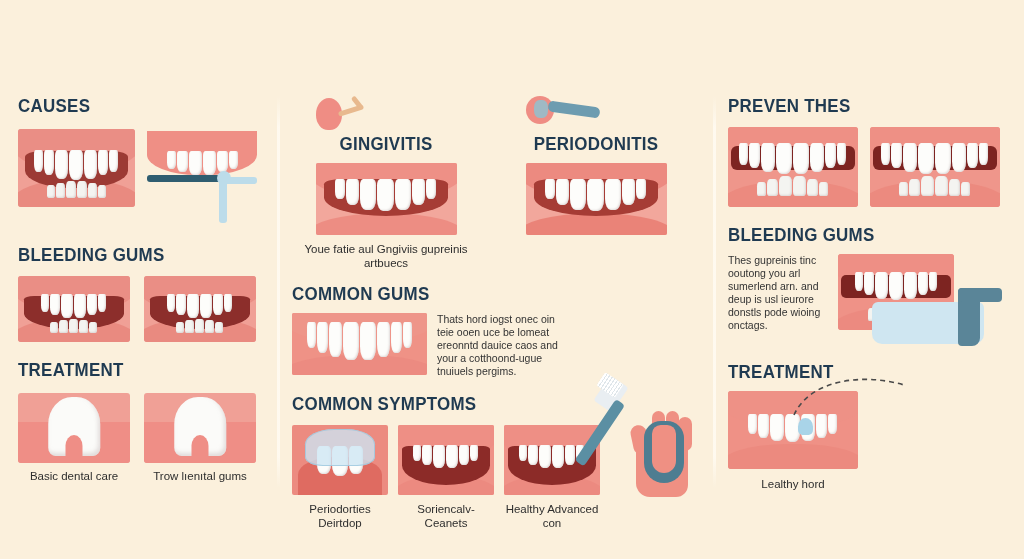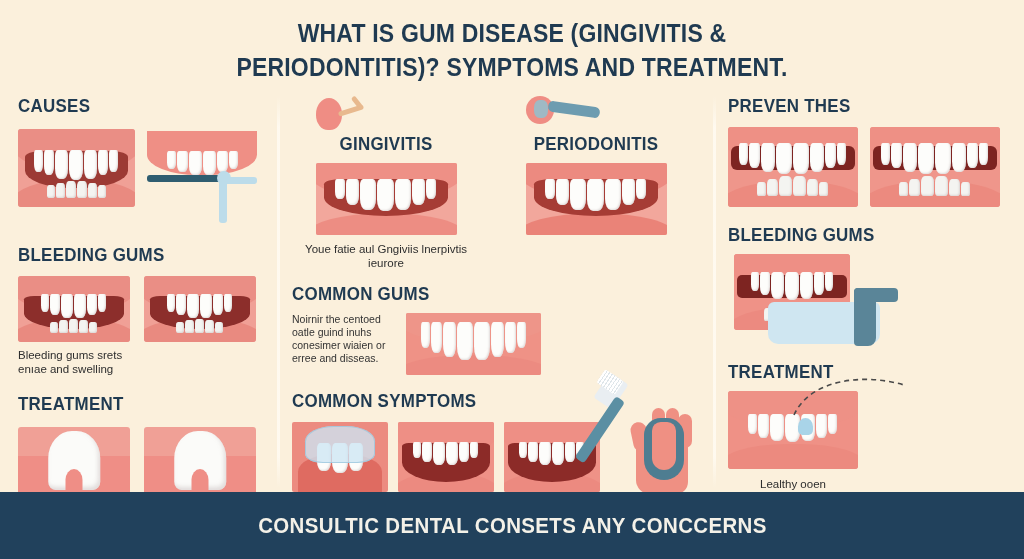--- a/index.html
+++ b/index.html
@@ -233,24 +233,20 @@
     letter-spacing: .4px;
     transform: scaleX(0.93);
     white-space: nowrap;
   }
 </style>
 </head>
 <body>
 
 <div id="poster">
 
-  <div class="title-block">
-    <div class="title-line">WHAT IS GUM DISEASE (GINGIVITIS &amp;</div>
-    <div class="title-line">PERIODONTITIS)? SYMPTOMS AND TREATMENT.</div>
-  </div>
 
   <div class="divider left"></div>
   <div class="divider right"></div>
 
   <div class="col col-left">
 
     <div class="sec-head">CAUSES</div>
 
     <div class="row" style="margin-top:12px; gap:12px; align-items:flex-start;">
 
@@ -312,21 +308,20 @@
             <div class="tooth" style="width:8px;height:18px"></div>
           </div>
           <div class="teeth-row" style="left:10%;bottom:14%;width:80%;align-items:flex-end;">
             <div class="tooth low" style="width:8px;height:11px"></div>
             <div class="tooth low" style="width:9px;height:13px"></div>
             <div class="tooth low" style="width:9px;height:14px"></div>
             <div class="tooth low" style="width:9px;height:13px"></div>
             <div class="tooth low" style="width:8px;height:11px"></div>
           </div>
         </div>
-        <div class="cap" style="text-align:left;margin-top:6px;">Bleeding gums srets enıae and swelling</div>
       </div>
 
       <div style="width:112px;">
         <div class="gumcard" style="width:112px;height:66px;">
           <div class="smile-upper"></div>
           <div class="smile-lower"></div>
           <div class="mouth-dark" style="background:#8c2e2b;left:5%;top:30%;width:90%;height:50%;"></div>
           <div class="teeth-row" style="left:5%;top:28%;width:90%;">
             <div class="tooth" style="width:8px;height:18px"></div>
             <div class="tooth" style="width:10px;height:21px"></div>
@@ -384,21 +379,21 @@
           <div class="teeth-row" style="left:6%;top:22%;width:88%;">
             <div class="tooth" style="width:10px;height:20px"></div>
             <div class="tooth" style="width:13px;height:26px"></div>
             <div class="tooth" style="width:16px;height:31px"></div>
             <div class="tooth" style="width:17px;height:32px"></div>
             <div class="tooth" style="width:16px;height:31px"></div>
             <div class="tooth" style="width:13px;height:26px"></div>
             <div class="tooth" style="width:10px;height:20px"></div>
           </div>
         </div>
-        <div class="cap" style="margin-top:7px;">Youe fatie aul Gngiviis lnerpivtis ieurore</div>
+        <div class="cap" style="margin-top:7px;">Youe fatie aul Gngiviis gupreinis artbuecs</div>
       </div>
 
       <div style="width:188px;position:relative;">
         <div style="position:relative;height:38px;">
           <div class="icon-gum-blob" style="left:24px;top:0;width:28px;height:28px;border-radius:50%;"></div>
           <div style="position:absolute;left:32px;top:4px;width:14px;height:18px;background:#9fb9c4;border-radius:40%;"></div>
           <div class="icon-probe" style="left:46px;top:8px;width:52px;height:11px;border-radius:5px;transform:rotate(8deg);"></div>
         </div>
         <div class="sec-head" style="text-align:center;transform:scaleX(.94);transform-origin:center;">PERIODONITIS</div>
         <div class="gumcard" style="width:141px;height:72px;margin:8px auto 0;background:#f2a79c;border-radius:2px;">
@@ -414,37 +409,37 @@
             <div class="tooth" style="width:13px;height:26px"></div>
             <div class="tooth" style="width:10px;height:20px"></div>
           </div>
         </div>
       </div>
     </div>
 
     <div class="sec-head" style="margin-top:14px;">COMMON GUMS</div>
 
     <div class="row" style="margin-top:8px;gap:10px;align-items:flex-start;">
-      <div class="body-txt" style="width:104px;">Noirnir the centoed oatle guind inuhs conesimer wiaien or erree and disseas.</div>
 
       <div class="gumcard" style="width:135px;height:62px;background:#ef9286;border-radius:2px;">
         <div style="position:absolute;left:-6%;top:-26%;width:112%;height:72%;background:#ee9589;border-radius:0 0 46% 46%;"></div>
         <div style="position:absolute;left:-6%;bottom:-24%;width:112%;height:56%;background:#ec8b81;border-radius:48% 48% 0 0;"></div>
         <div class="teeth-row" style="left:3%;top:14%;width:94%;gap:1px;">
           <div class="tooth" style="width:9px;height:26px"></div>
           <div class="tooth" style="width:11px;height:31px"></div>
           <div class="tooth" style="width:13px;height:35px"></div>
           <div class="tooth" style="width:16px;height:38px"></div>
           <div class="tooth" style="width:16px;height:38px"></div>
           <div class="tooth" style="width:13px;height:35px"></div>
           <div class="tooth" style="width:11px;height:31px"></div>
           <div class="tooth" style="width:9px;height:26px"></div>
         </div>
       </div>
 
+      <div class="body-txt" style="width:134px;">Thats hord iogst onec oin teie ooen uce be lomeat ereonntd dauice caos and your a cotthoond-ugue tnuiuels pergims.</div>
     </div>
 
     <div class="sec-head" style="margin-top:16px;">COMMON SYMPTOMS</div>
 
     <div class="row" style="margin-top:10px;gap:10px;align-items:flex-start;position:relative;">
 
       <div style="width:96px;">
         <div class="gumcard" style="width:96px;height:70px;background:#ec8b80;border-radius:2px;">
           <div style="position:absolute;left:6%;top:46%;width:88%;height:54%;background:#df6b61;border-radius:46% 46% 0 0;"></div>
           <div class="teeth-row" style="left:10%;top:30%;width:80%;align-items:flex-start;">
@@ -556,20 +551,21 @@
           <div class="tooth low" style="width:13px;height:20px"></div>
           <div class="tooth low" style="width:11px;height:17px"></div>
           <div class="tooth low" style="width:9px;height:14px"></div>
         </div>
       </div>
     </div>
 
     <div class="sec-head" style="margin-top:18px;">BLEEDING GUMS</div>
 
     <div class="row" style="margin-top:8px;gap:8px;align-items:flex-start;position:relative;">
+      <div class="body-txt" style="width:96px;">Thes gupreinis tinc ooutong you arl sumerlend arn. and deup is usl ieurore donstls pode wioing onctags.</div>
 
       <div style="position:relative;width:176px;height:92px;">
         <div class="gumcard" style="position:absolute;left:6px;top:0;width:116px;height:76px;background:#ef9287;border-radius:3px;">
           <div class="smile-upper" style="background:#ee8f85;top:-28%;height:78%;"></div>
           <div class="smile-lower" style="background:#ec8a80;bottom:-28%;height:58%;"></div>
           <div style="position:absolute;left:3%;top:28%;width:94%;height:30%;background:#7d2421;border-radius:5px;"></div>
           <div class="teeth-row" style="left:3%;top:24%;width:94%;gap:1px;">
             <div class="tooth" style="width:8px;height:19px"></div>
             <div class="tooth" style="width:10px;height:23px"></div>
             <div class="tooth" style="width:13px;height:27px"></div>
@@ -604,27 +600,24 @@
             <div class="tooth" style="width:9px;height:20px"></div>
             <div class="tooth" style="width:11px;height:24px"></div>
             <div class="tooth" style="width:14px;height:27px"></div>
             <div class="tooth" style="width:15px;height:28px"></div>
             <div class="tooth" style="width:14px;height:27px"></div>
             <div class="tooth" style="width:11px;height:24px"></div>
             <div class="tooth" style="width:9px;height:20px"></div>
           </div>
           <div style="position:absolute;left:54%;top:34%;width:15px;height:17px;background:#a9d4e8;border-radius:50% 50% 30% 30%;"></div>
         </div>
-        <div class="cap" style="margin-top:8px;">Lealthy ooen</div>
+        <div class="cap" style="margin-top:8px;">Lealthy hord</div>
       </div>
 
 
       <svg style="position:absolute;left:58px;top:-16px;width:130px;height:48px;overflow:visible;">
         <path d="M8 40 C 24 4, 78 -2, 118 10" stroke="#4a4a4a" stroke-width="1.6" fill="none" stroke-dasharray="5 4"></path>
       </svg>
     </div>
   </div>
 
-  <div class="footer">
-    <div class="footer-text">CONSULTIC DENTAL CONSETS ANY CONCCERNS</div>
-  </div>
 
 </div>
 
 </body></html>

